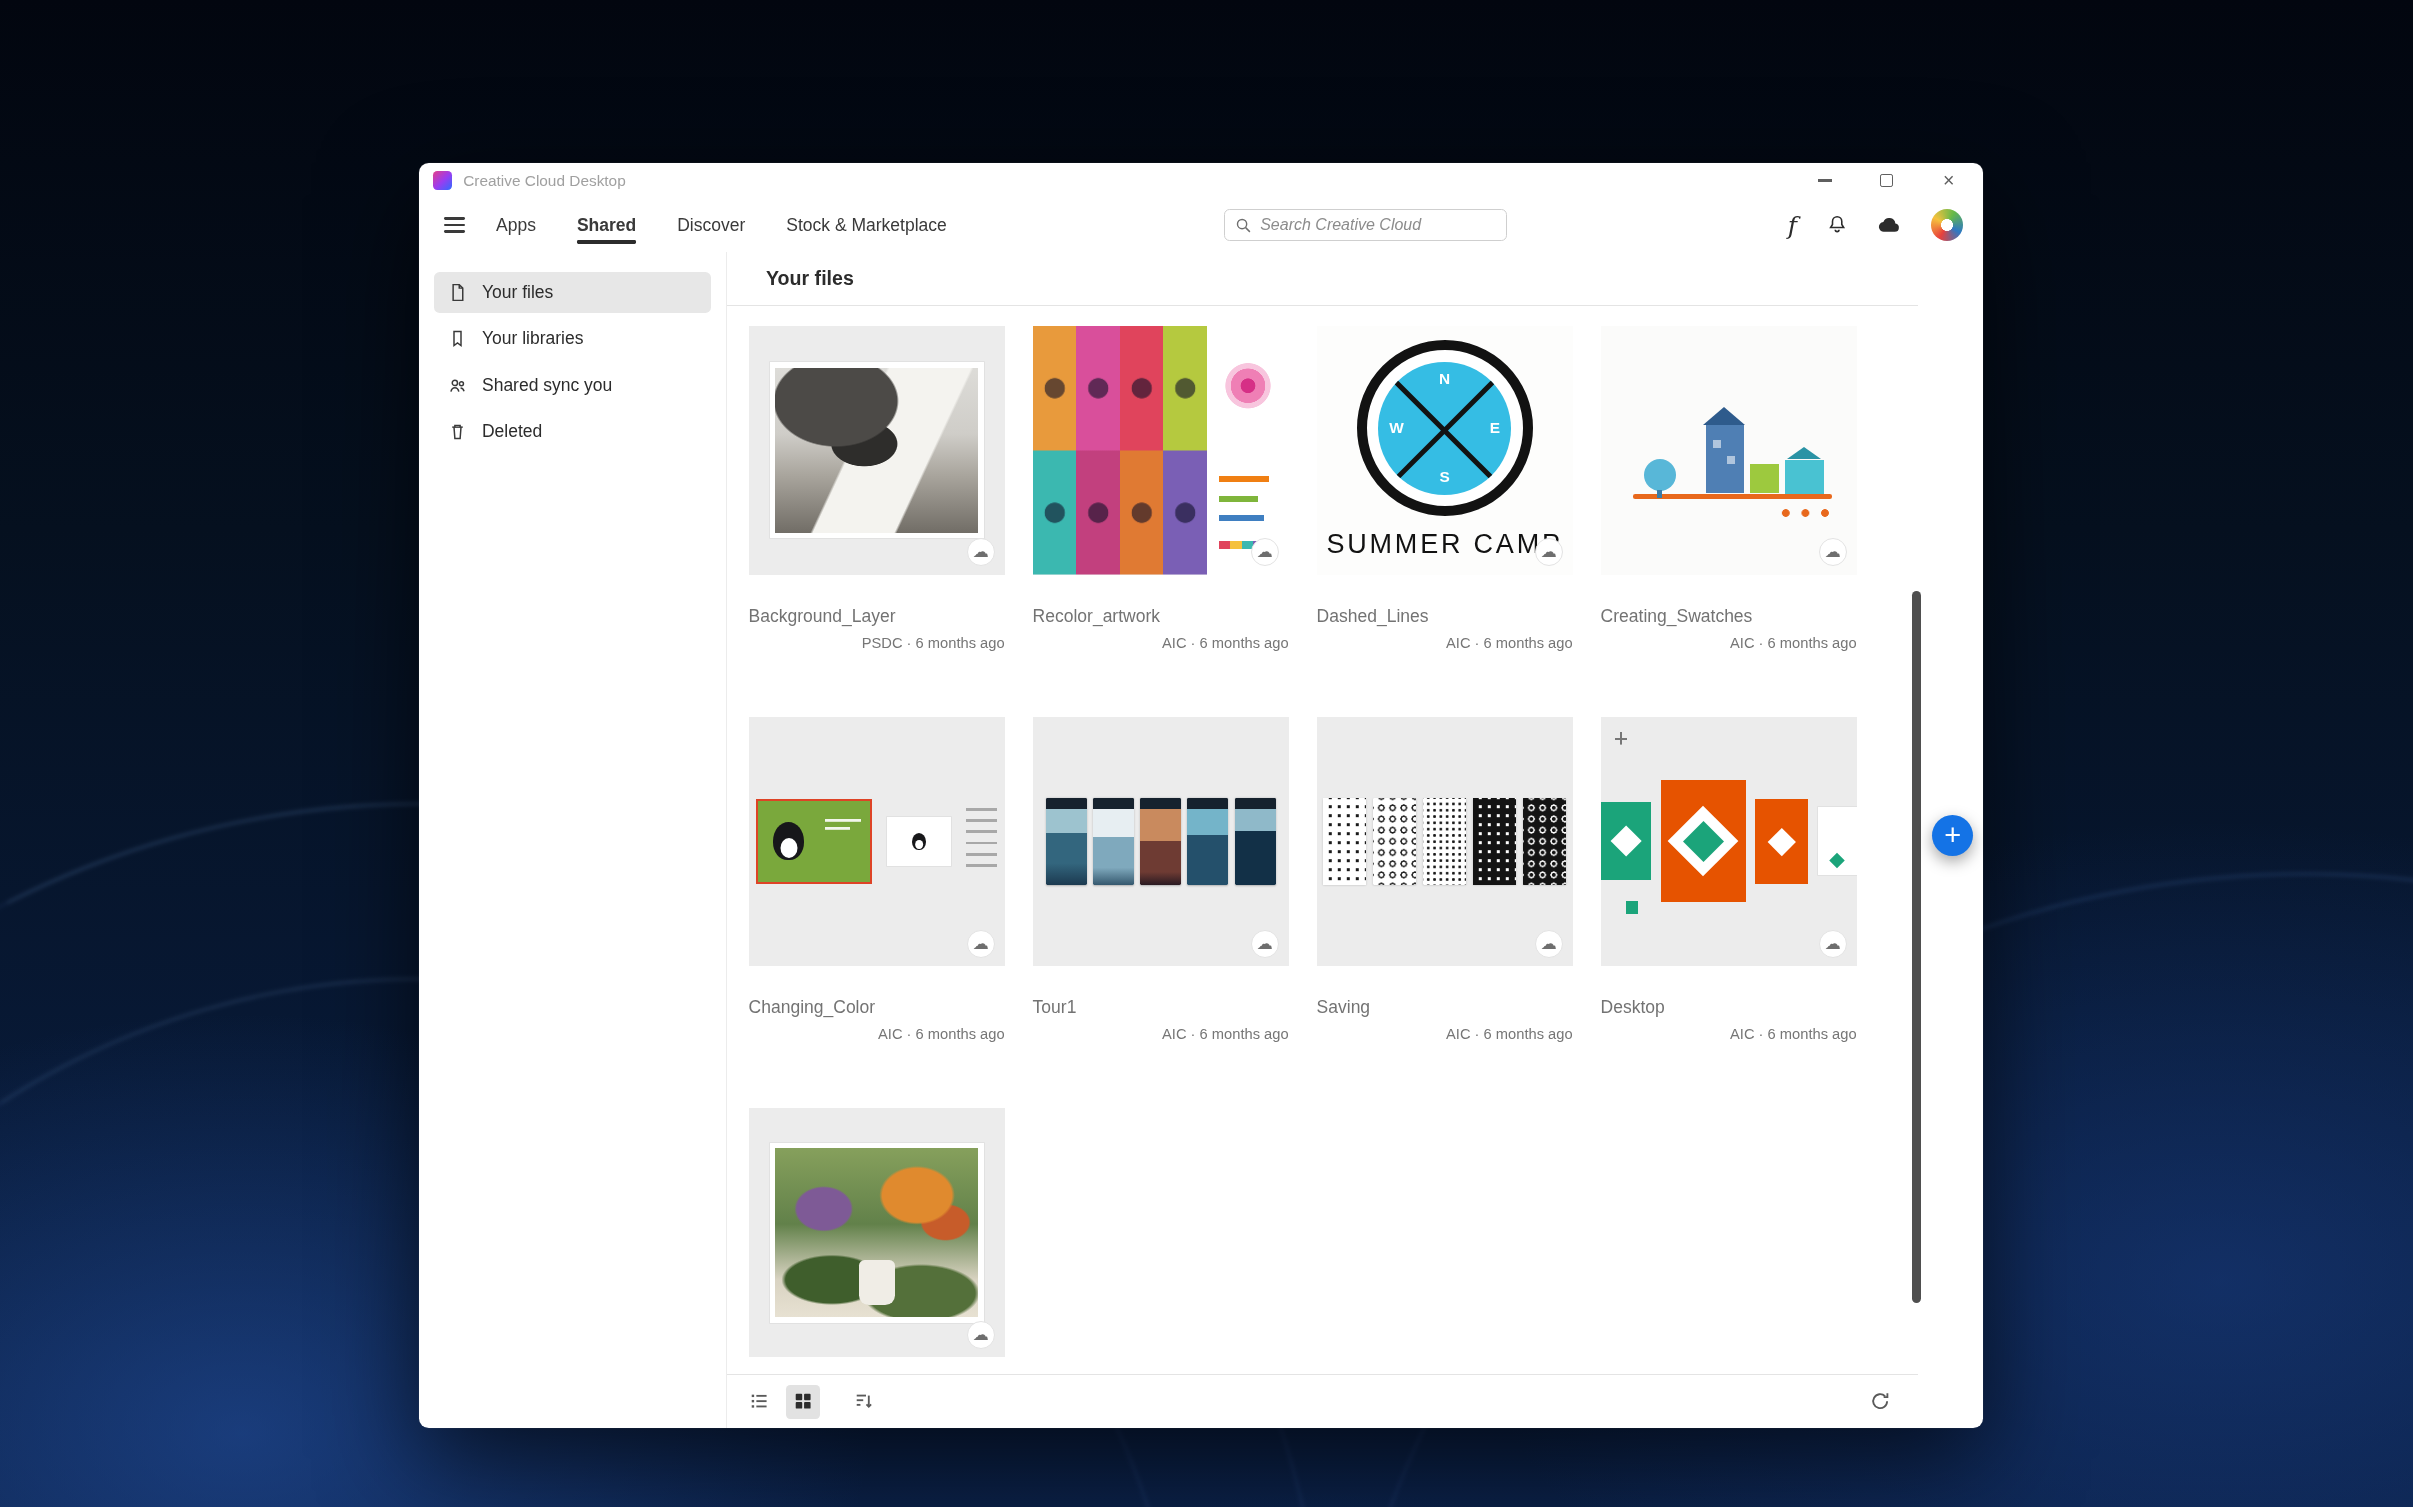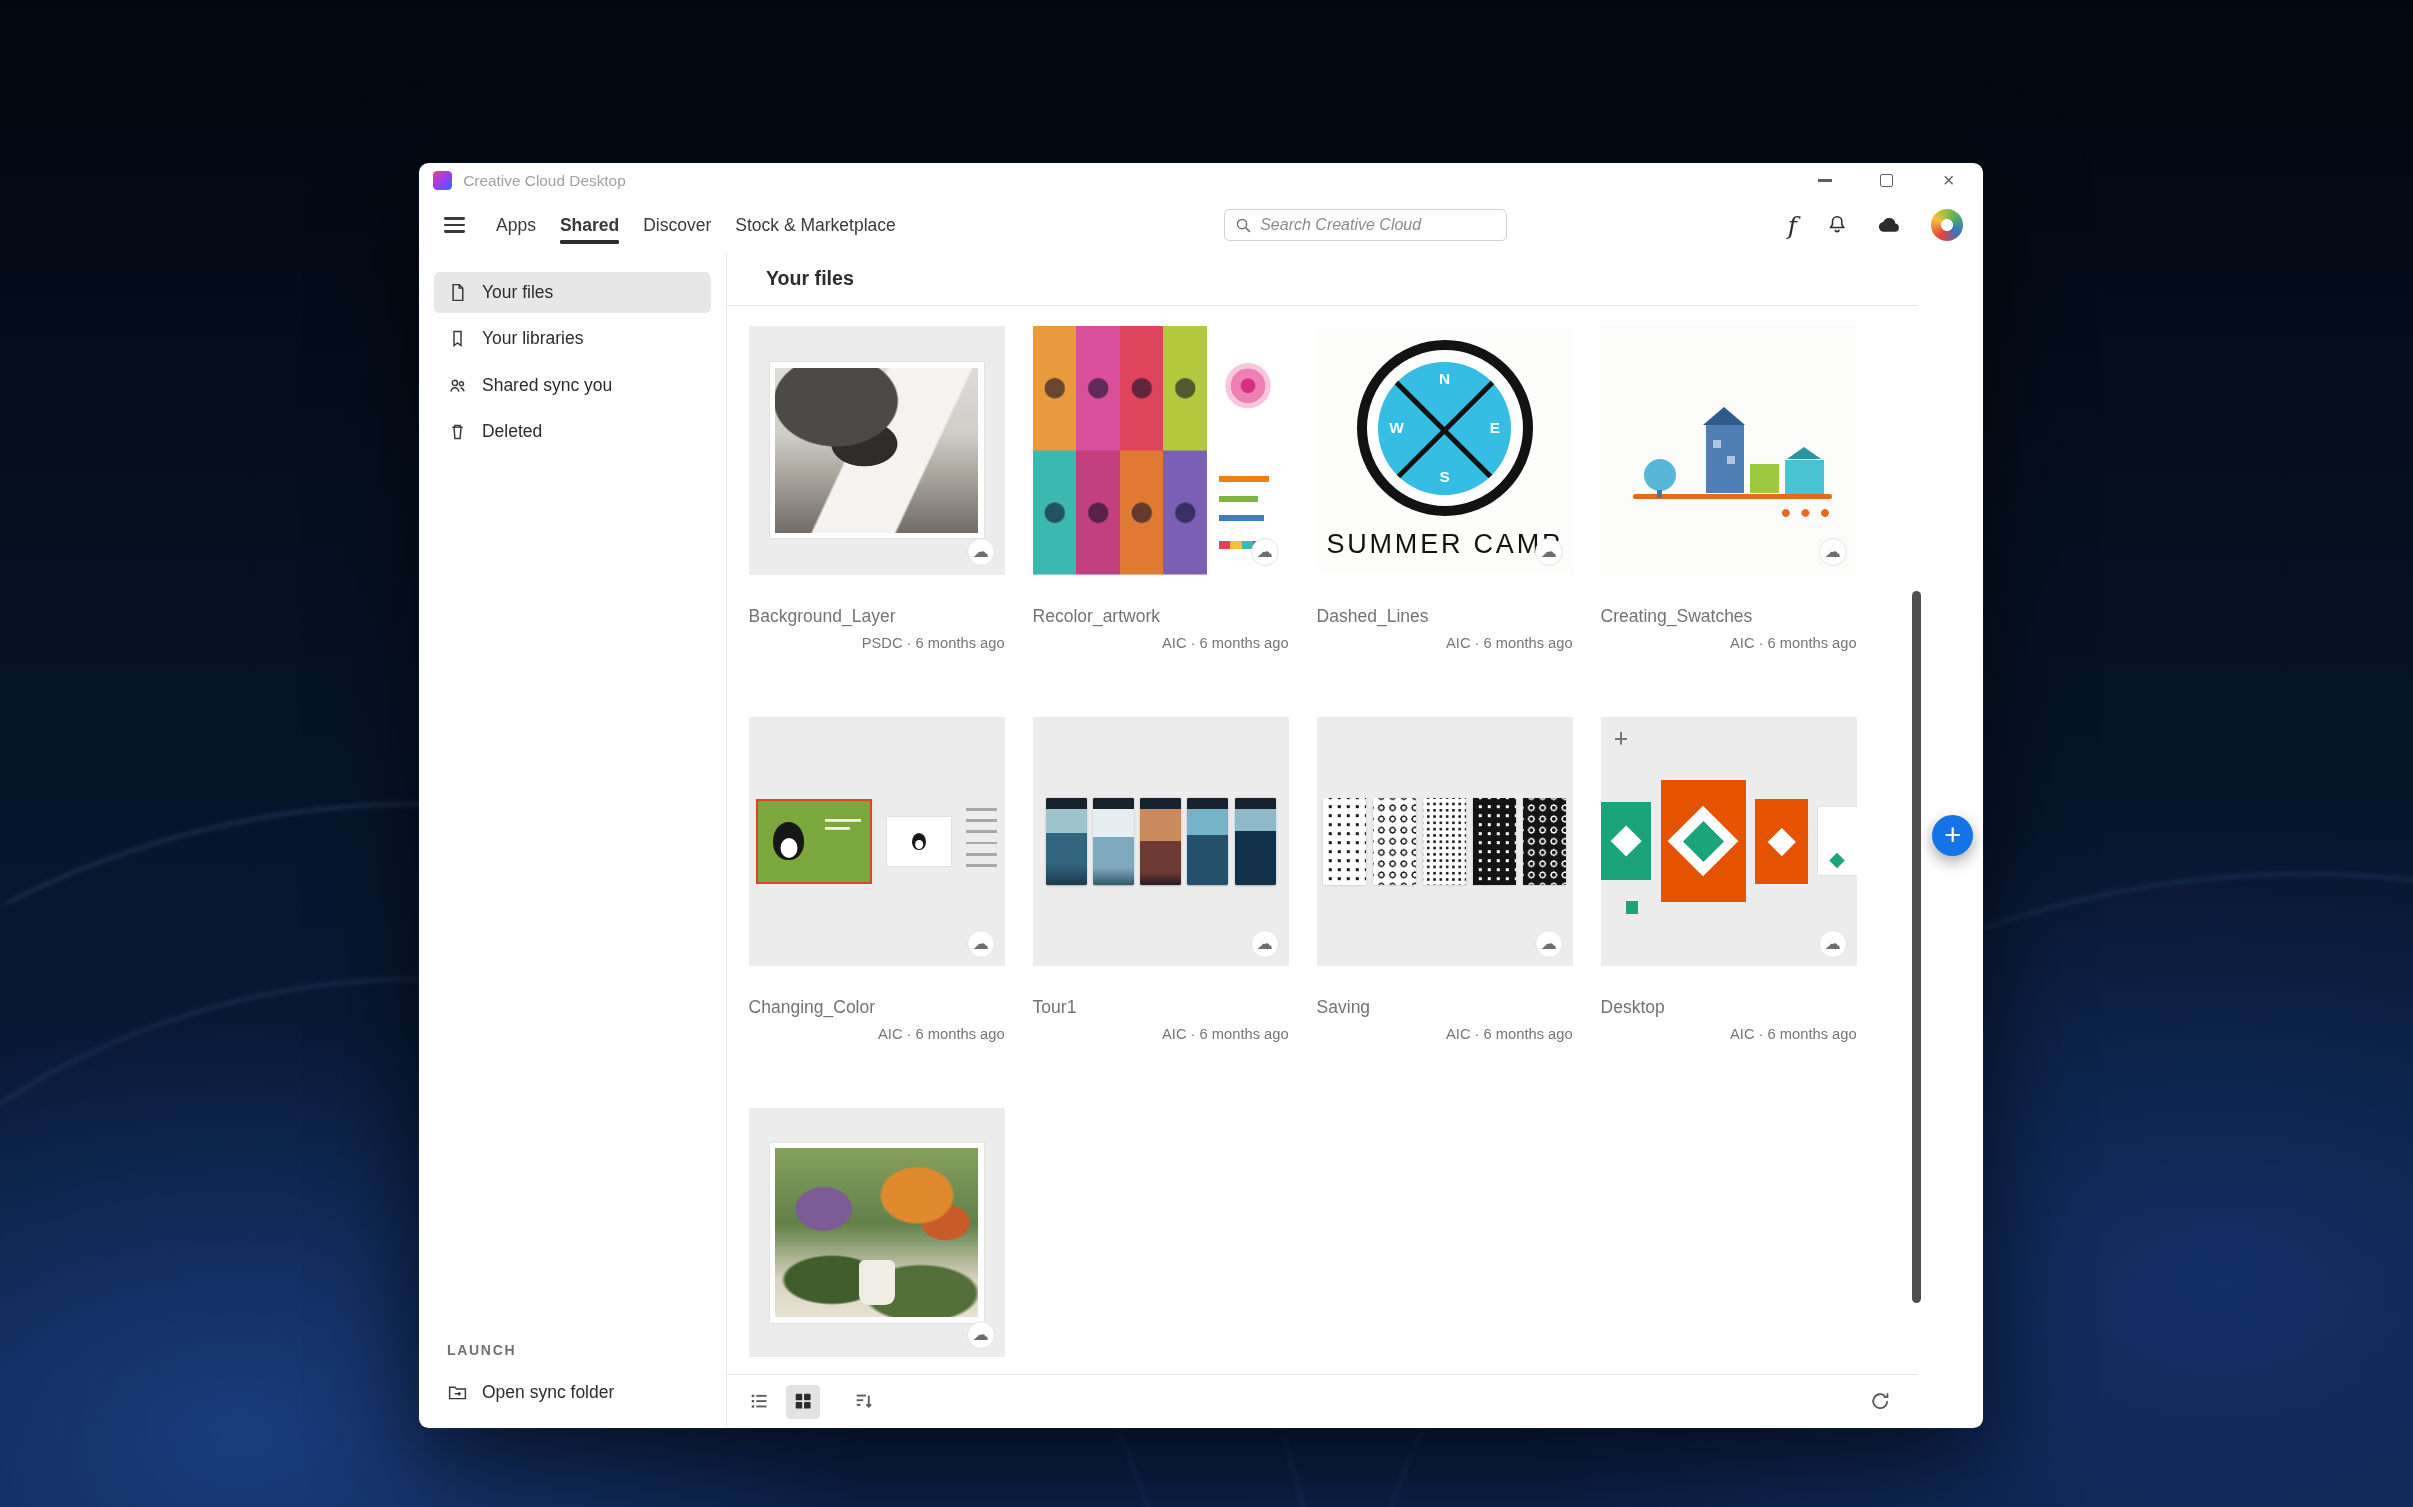--- a/index.html
+++ b/index.html
@@ -33,21 +33,21 @@
   .app-title { margin-left:11.2px; font-size:15.4px; color:#a0a0a0; }
   .win-controls { margin-left:auto; display:flex; align-items:center; gap:41px; padding-right:9.8px; }
   .wc { color:#5f5f5f; font-size:19.6px; line-height:1; cursor:default; display:flex; align-items:center; justify-content:center; width:21px; height:21px; }
   .wc-min-bar { width:14px; height:2.1px; background:#5f5f5f; display:block; }
   .wc-max-box { width:12.6px; height:12.6px; border:1.7px solid #5f5f5f; border-radius:2.1px; display:block; }
 
   
   .navbar { position:relative; height:54px; display:flex; align-items:center; padding:0 25px; }
   .hamburger { width:21px; display:flex; flex-direction:column; gap:4.2px; margin-right:31px; }
   .hamburger i { display:block; height:2.4px; background:#3a3a3a; border-radius:1.4px; }
-  .nav-items { display:flex; align-items:center; gap:24px; height:100%; }
+  .nav-items { display:flex; align-items:center; gap:41px; height:100%; }
   .nav-item { font-size:17.5px; color:#3a3a3a; height:100%; display:flex; align-items:center; position:relative; cursor:pointer; }
   .nav-item.active { font-weight:700; }
   .nav-item.active::after { content:""; position:absolute; left:0; right:0; bottom:8.4px; height:3.5px; background:#2c2c2c; border-radius:1.4px; }
   .searchbox { position:absolute; left:805px; top:11.2px; width:283px; height:32px;
     border:1.4px solid #cfcfcf; border-radius:5.6px; background:#fff;
     display:flex; align-items:center; gap:8.4px; padding:0 9.8px; }
   .searchbox input { border:none; outline:none; flex:1; font-size:16px; color:#3a3a3a; background:transparent; font-family:inherit; }
   .searchbox input::placeholder { font-style:italic; color:#8c8c8c; }
   .nav-right { position:absolute; right:19.6px; top:0; height:54px; display:flex; align-items:center; gap:29px; }
   .fonts-glyph { font-family:"DejaVu Serif","Liberation Serif",serif; font-style:italic; font-size:25px; color:#2c2c2c; line-height:1; }
@@ -314,31 +314,20 @@
           </div>
           <div class="side-item">
             <svg class="ic" width="21" height="21" viewBox="0 0 24 24" fill="none" stroke="#3a3a3a" stroke-width="1.7">
                 <path d="M6 7h12"></path>
                 <path d="M9 7V5h6v2"></path>
                 <path d="M8 7l1 13h6l1-13"></path>
               </svg>
             <span>Deleted</span>
           </div>
         </div>
-        <div class="sidebar-bottom">
-          <div class="launch-label">LAUNCH</div>
-          <div class="sync-item">
-            <svg class="ic" width="21" height="21" viewBox="0 0 24 24" fill="none" stroke="#3a3a3a" stroke-width="1.7">
-                <path d="M3 6h6l2 2h10v11H3z"></path>
-                <path d="M9 13.5h6"></path>
-                <path d="M13.2 11.7l1.8 1.8-1.8 1.8"></path>
-              </svg>
-            <span>Open sync folder</span>
-          </div>
-        </div>
       </div>
 
       <div class="main">
         <div class="main-inner">
           <div class="main-header">
             <div class="main-title">Your files</div>
           </div>
 
           <div class="cards">
 

